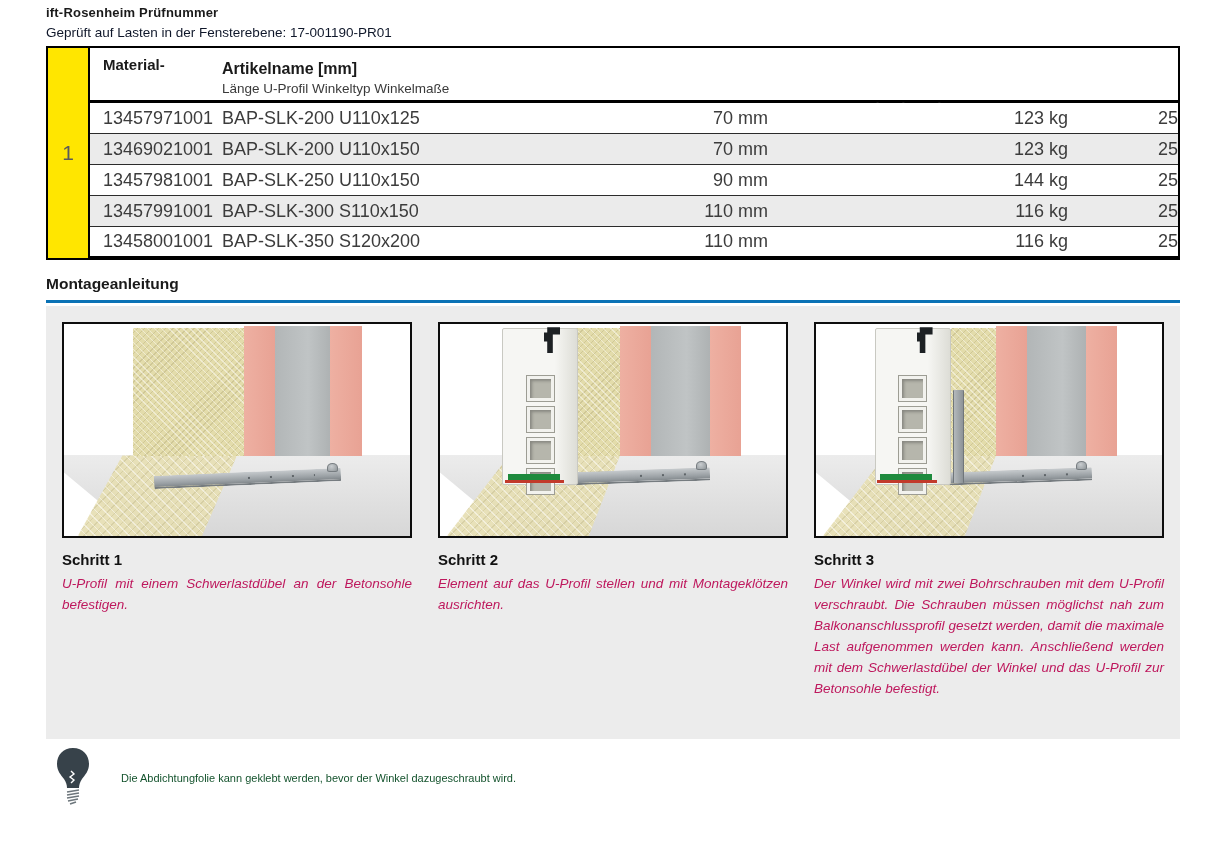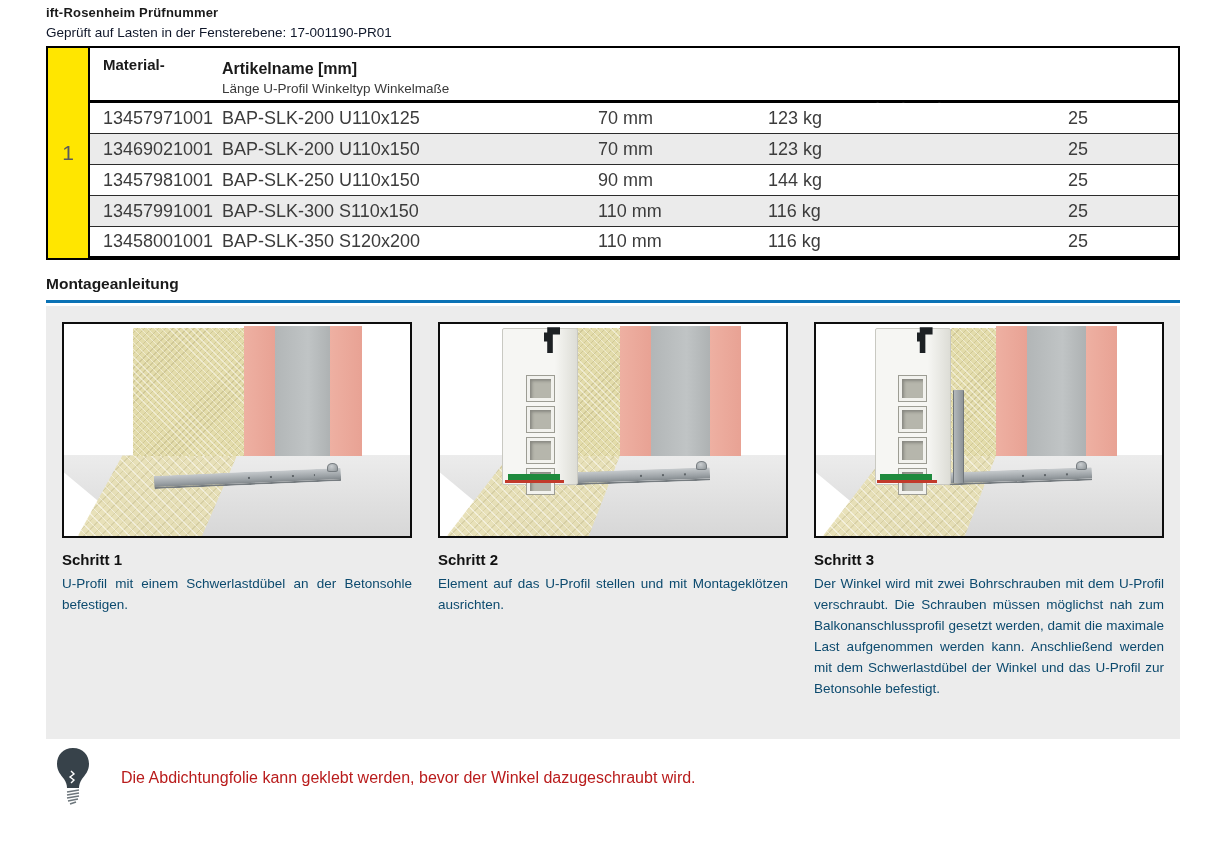--- a/index.html
+++ b/index.html
@@ -24,33 +24,33 @@
   .th-article  { padding-left:2px; }
   .th-article .main { font-weight:bold; font-size:16px; line-height:20px; margin-top:4px; }
   .th-article .sub  { font-size:13.5px; color:#3a3a3a; margin-top:2px; }
   .th-bottom { justify-content:flex-end; padding-bottom:6px; font-weight:bold; font-size:15px; text-align:center; }
   .row { height:31px; align-items:center; font-size:18px; color:#3c3c3c; border-bottom:1px solid #2b2b2b; }
   .row:nth-child(odd) { background:#ebebeb; }
   .row:nth-child(even) { background:#ffffff; }
   .row:last-child { border-bottom:2px solid #000; }
   .cell-material { padding-left:13px; }
   .cell-article  { padding-left:2px; }
-  .cell-center { text-align:left; }
+  .cell-center { text-align:right; }
   .tfoot { background:#d8d8d8; height:28px; display:flex; align-items:center;
            padding-left:12px; font-size:13.5px; color:#333; }
 
   
   .section-heading { margin-top:15px; font-size:15.5px; font-weight:bold; }
   .blue-rule { margin-top:7px; height:3px; background:#0A72B5; }
   .panel { margin-top:3px; background:#ececec; padding:16px 16px 40px 16px;
            display:flex; gap:26px; }
   .step-col { flex:1 1 0; min-width:0; }
   .photo { position:relative; height:216px; border:2px solid #0d0d0d; background:#fff; overflow:hidden; }
   .step-title { margin-top:13px; font-size:15px; font-weight:bold; color:#111; }
-  .step-text { margin-top:5px; font-size:13.5px; line-height:21px; color:#0c4a6e; text-align:justify; }
+  .step-text { margin-top:5px; font-size:13.5px; line-height:21px; color:#be185d; text-align:justify;font-style:italic; }
 
   
   .floor { position:absolute; left:0; right:0; bottom:0; height:38%;
            background:linear-gradient(#ececec,#d7d7d7); }
   .floor-wedge { position:absolute; left:0; bottom:0; width:22%; height:30%;
                  background:#fff; clip-path:polygon(0 100%, 0 0, 100% 100%); }
   .foil-wall { position:absolute; top:2%; background:#e3dcab;
     background-image:repeating-linear-gradient(45deg, rgba(255,255,255,.45) 0 1px, transparent 1px 5px),
                      repeating-linear-gradient(-45deg, rgba(170,160,110,.35) 0 1px, transparent 1px 5px); }
   .foil-floor { position:absolute; bottom:0; background:#e7dfb4; opacity:.92;
@@ -73,21 +73,21 @@
              box-shadow:inset 2px 2px 3px rgba(0,0,0,.25); }
   .hardware { position:absolute; top:-2px; left:55%; width:16px; height:26px; background:#1d2124;
               clip-path:polygon(20% 0, 100% 0, 100% 28%, 55% 28%, 55% 100%, 20% 100%, 20% 55%, 0 55%, 0 20%, 20% 20%); }
   .shim-green { position:absolute; bottom:4px; left:6%; width:70%; height:6px; background:#1e8a3d; }
   .shim-red { position:absolute; bottom:1px; left:2%; width:80%; height:3px; background:#c23a2b; }
   .bracket-vert { position:absolute; width:11px; background:linear-gradient(90deg,#b4b9bc,#8d9397);
                   border-left:1px solid #70767a; border-right:1px solid #70767a; border-radius:1px; }
 
   
   .tip { margin-top:8px; display:flex; align-items:center; gap:30px; padding-left:9px; }
-  .tip-text { font-size:16px; color:#b91c1c; }
+  .tip-text { font-size:11px; color:#14532d; }
 </style>
 </head>
 <body>
 
 <div class="page">
 
   <div class="doc-title">ift-Rosenheim Prüfnummer</div>
   <div class="doc-subtitle">Geprüft auf Lasten in der Fensterebene: 17-001190-PR01</div>
 
   <div class="table">

